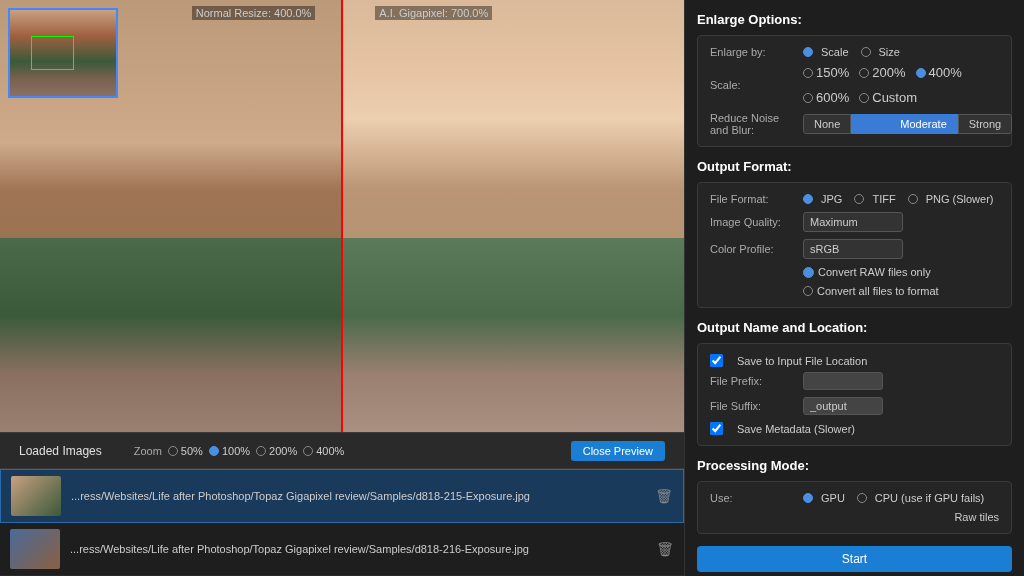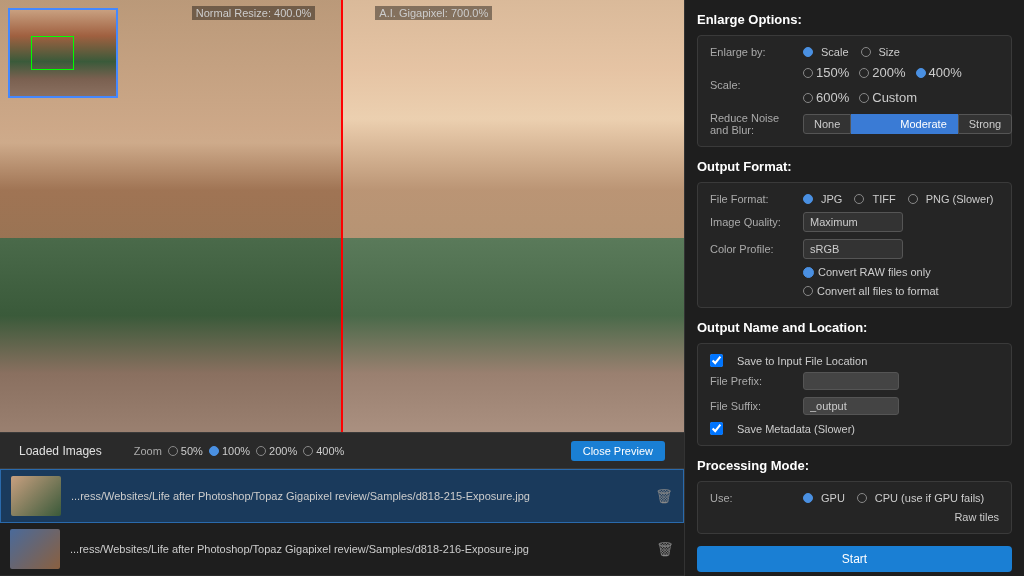--- a/index.html
+++ b/index.html
@@ -341,21 +341,21 @@
     }
 
     
     .text-input {
       background: #444;
       border: 1px solid #555;
       color: #ccc;
       font-size: 11px;
       padding: 2px 6px;
       border-radius: 3px;
-      width: 96px;
+      width: 80px;
     }
 
     
     .checkbox-item {
       display: flex;
       align-items: flex-end;
       gap: 14px;
       margin-bottom: 5px;
     }
 

